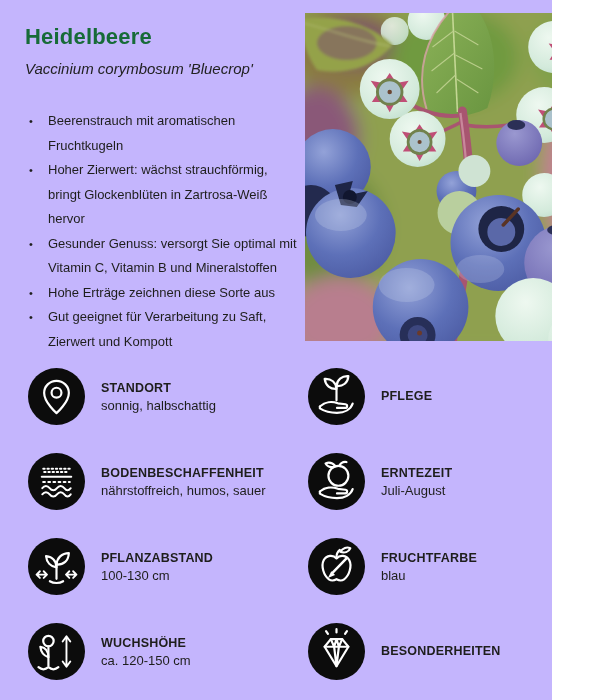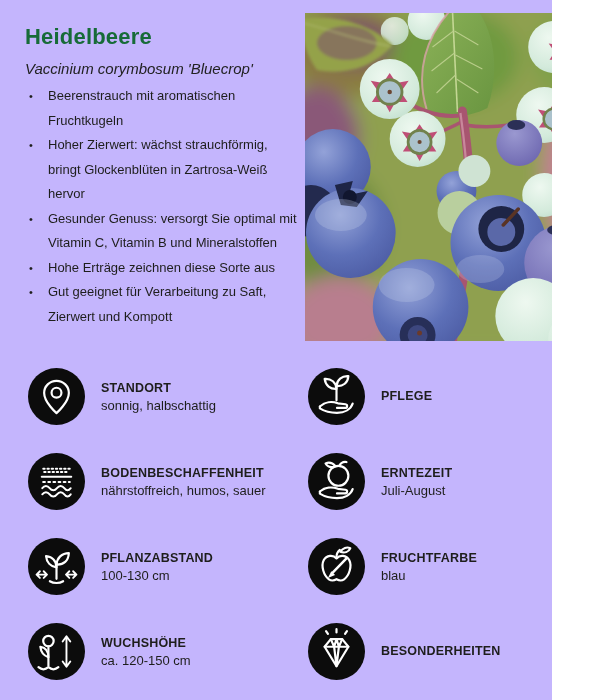--- a/index.html
+++ b/index.html
@@ -9,21 +9,21 @@
   }
   *{box-sizing:border-box;margin:0;padding:0;}
   html,body{background:#fff;}
   body{font-family:"Liberation Sans","DejaVu Sans",sans-serif;color:var(--color-text);}
   .page{position:relative;width:552px;height:700px;background:#c4b5fd;overflow:hidden;}
 
   
   .header{position:absolute;left:25px;top:24px;width:276px;}
   .title{font-size:22px;font-weight:bold;color:var(--color-title-green);letter-spacing:.2px;}
   .subtitle{margin-top:10px;font-size:15px;font-style:italic;color:#222;}
-  .bullets{margin-top:7px;list-style:none;width:276px;}
+  .bullets{margin-top:32px;list-style:none;width:276px;}
   .bullets li{
     position:relative;padding-left:23px;font-size:13px;line-height:24.5px;
     white-space:pre-line;color:var(--color-text);
   }
   .bullets li::before{content:"•";position:absolute;left:4px;top:0;font-size:11px;line-height:24.5px;color:var(--color-text);}
 
   
   .photo{position:absolute;left:305px;top:13px;width:283px;height:328px;overflow:hidden;background:#8fa050;}
   .photo svg{display:block;width:100%;height:100%;}
 

